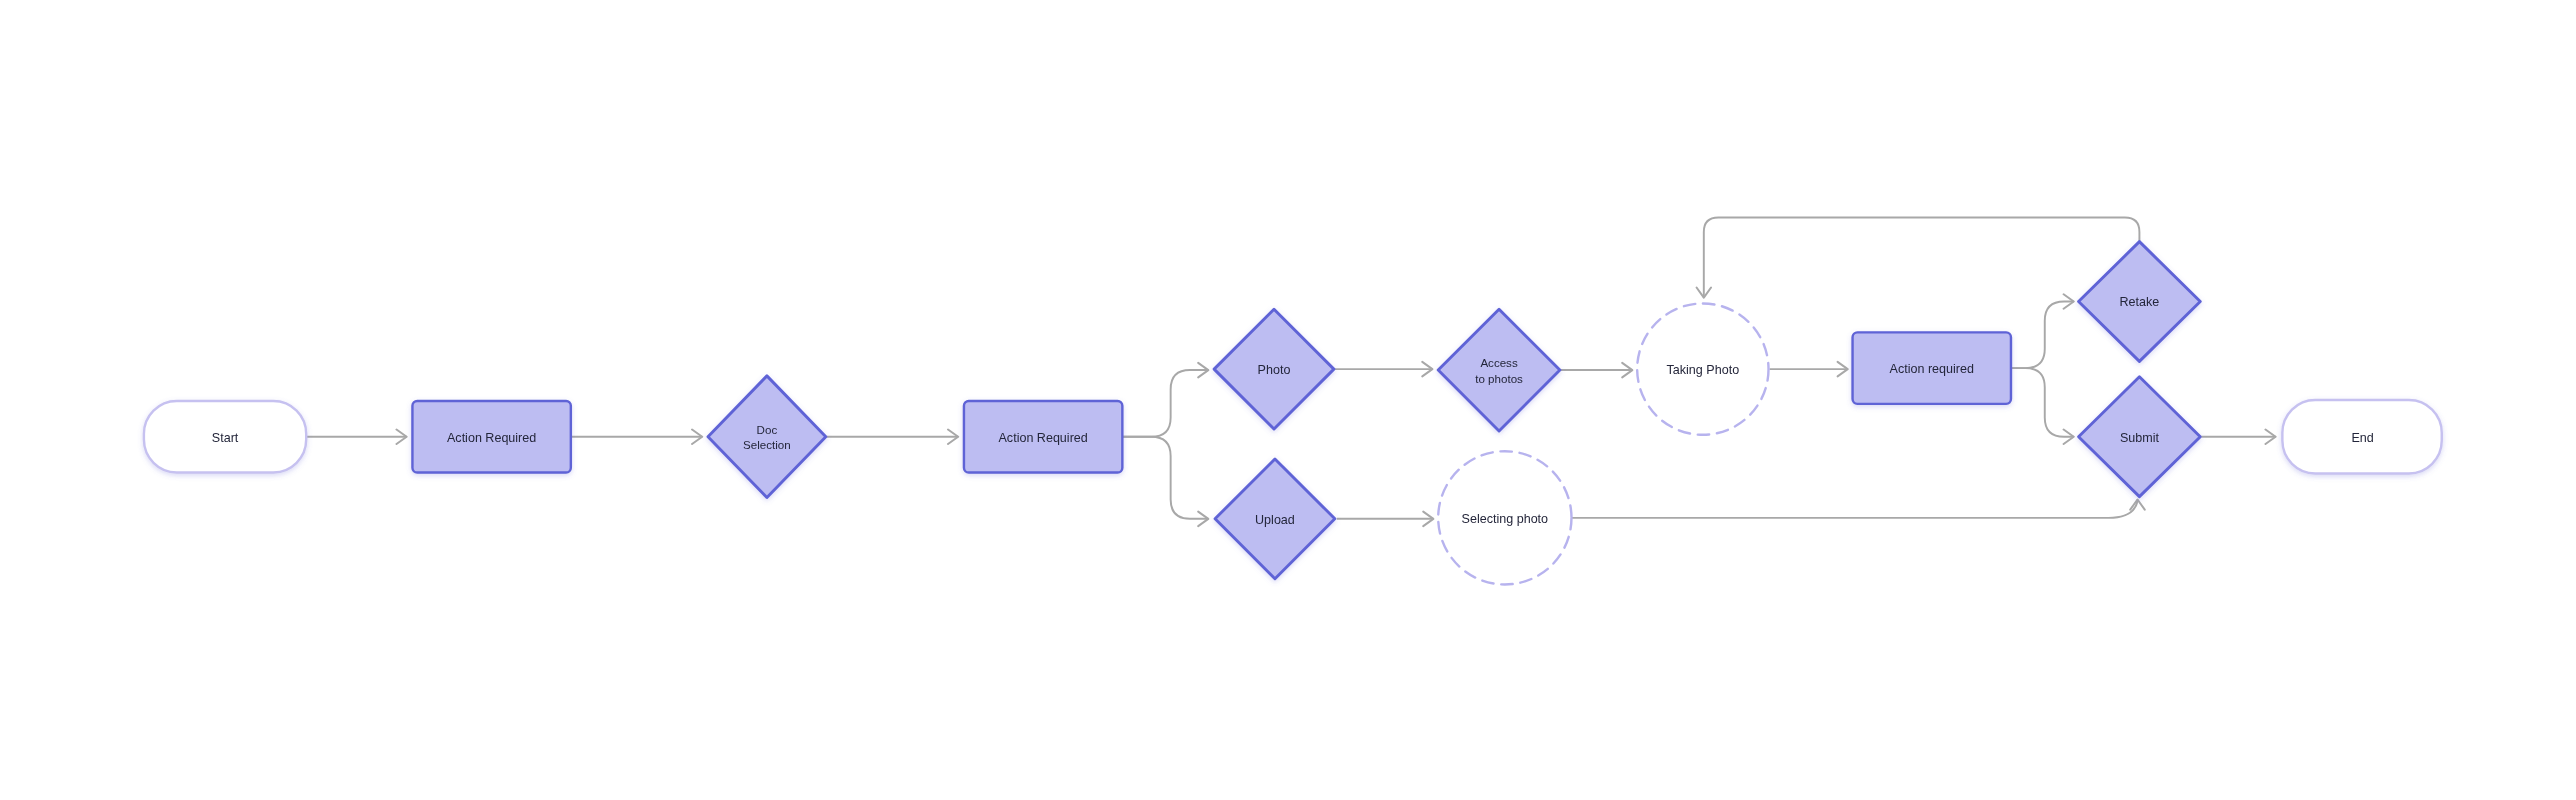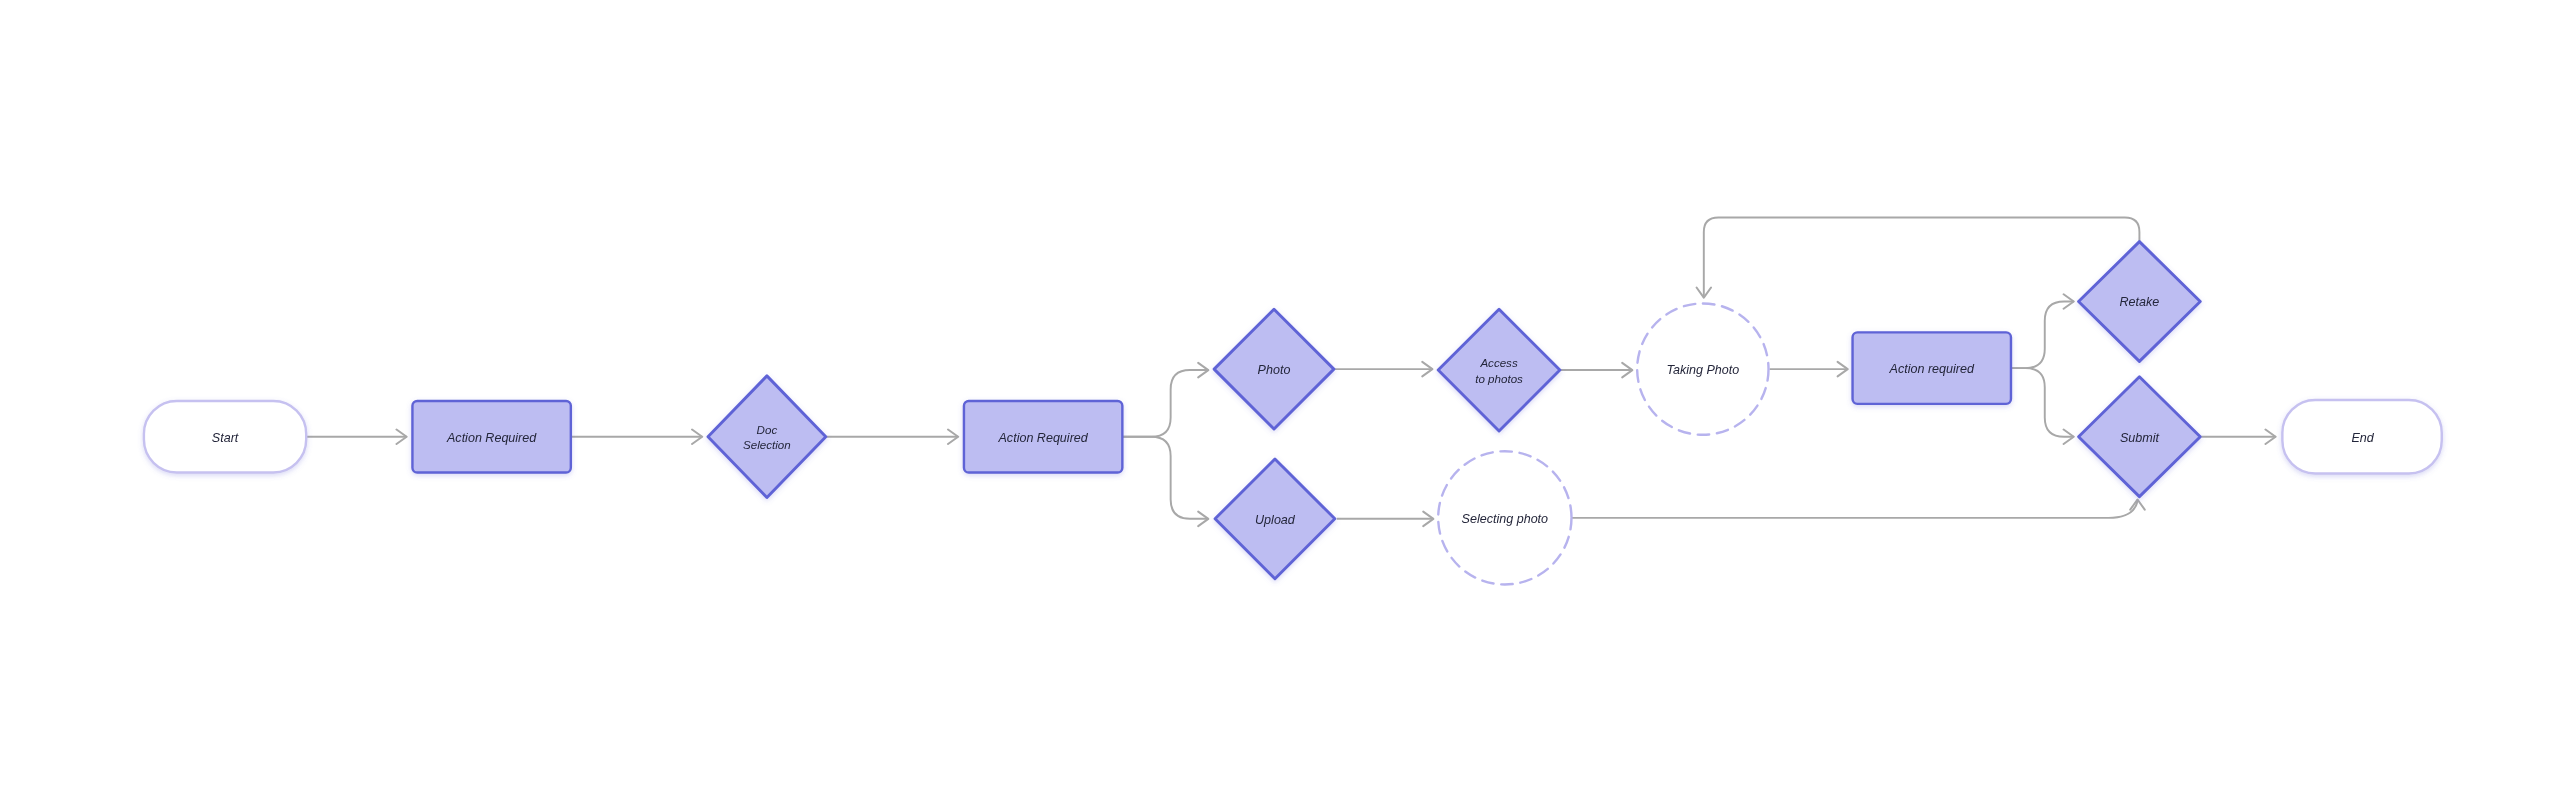--- a/index.html
+++ b/index.html
@@ -7,21 +7,20 @@
     padding: 0;
     width: 2576px;
     height: 801px;
     overflow: hidden;
     font-family: "Liberation Sans", sans-serif;
   }
   .stage {
     position: relative;
     width: 2576px;
     height: 606px;
-    font-style: italic;
   }
   svg { display: block; }
   .edge {
     fill: none;
     stroke-width: 2;
   }
   .node-rect {
     stroke-width: 2.5;
   }
   .node-diamond {

